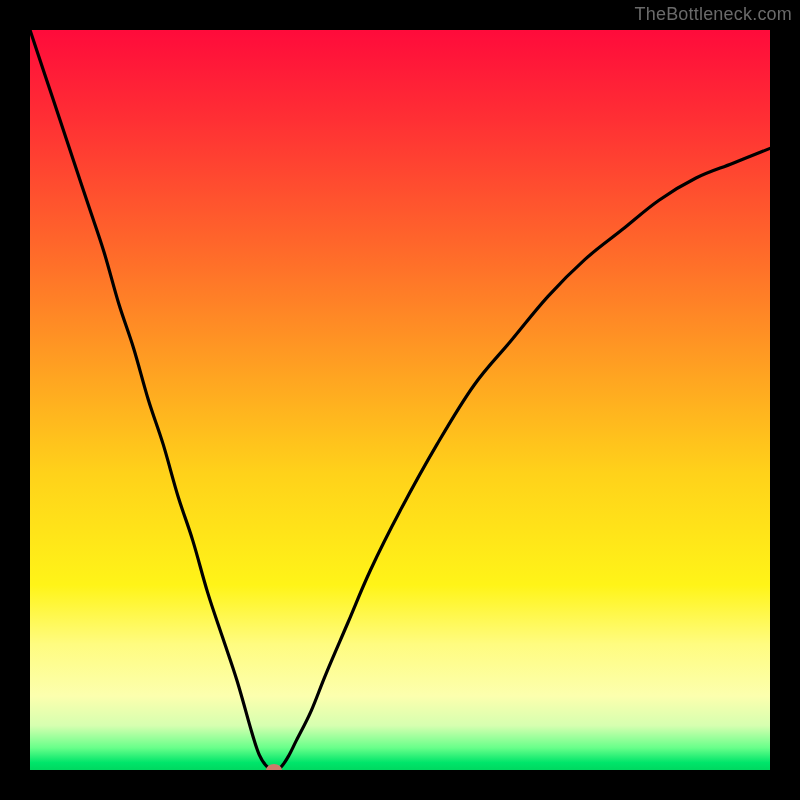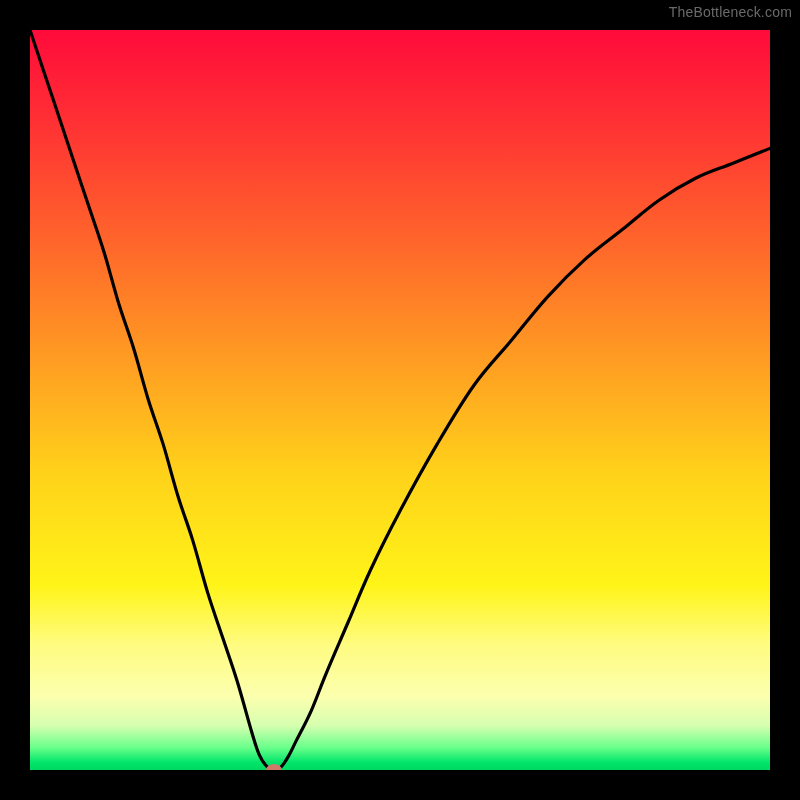--- a/index.html
+++ b/index.html
@@ -47,21 +47,21 @@
     );
   }
   svg.curve {
     position: absolute;
     inset: 0;
   }
   .watermark {
     position: absolute;
     top: 4px;
     right: 8px;
-    font-size: 14px;
+    font-size: 18px;
     letter-spacing: 0.2px;
     color: #6a6a6a;
     font-weight: 500;
     user-select: none;
   }
   .marker {
     position: absolute;
     width: 16px;
     height: 12px;
     background: #cd7a6b;

